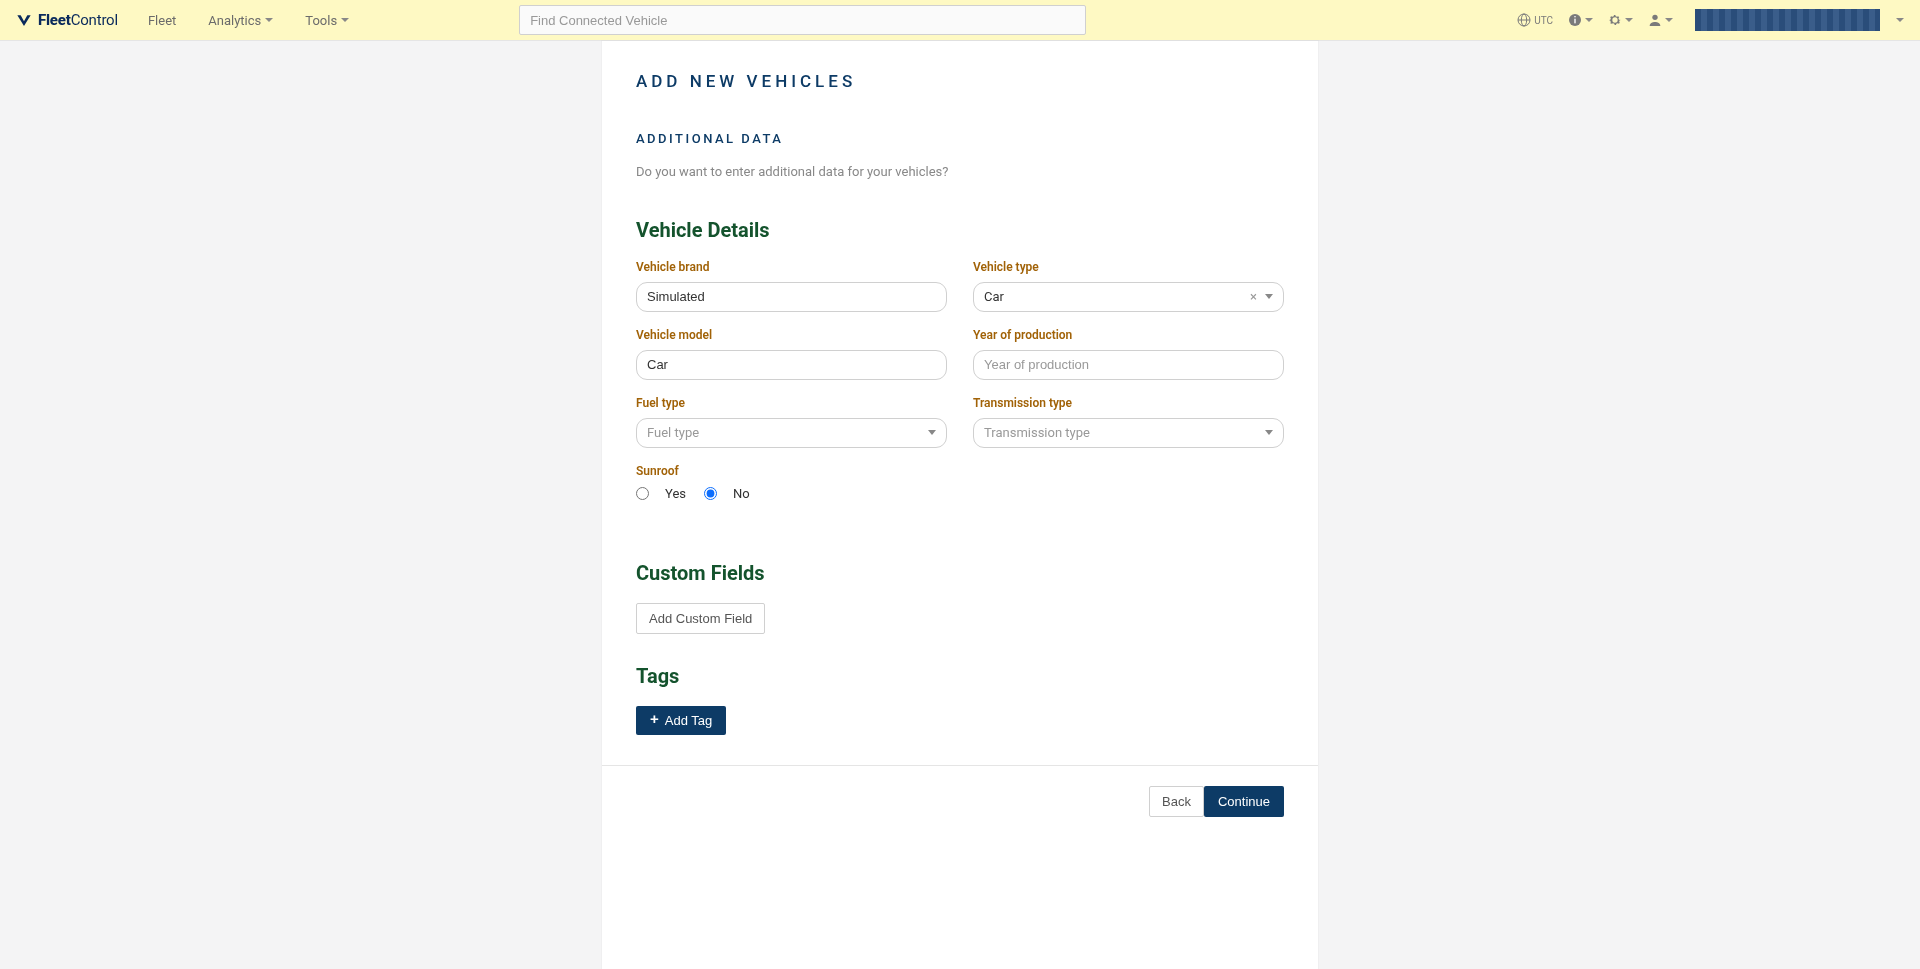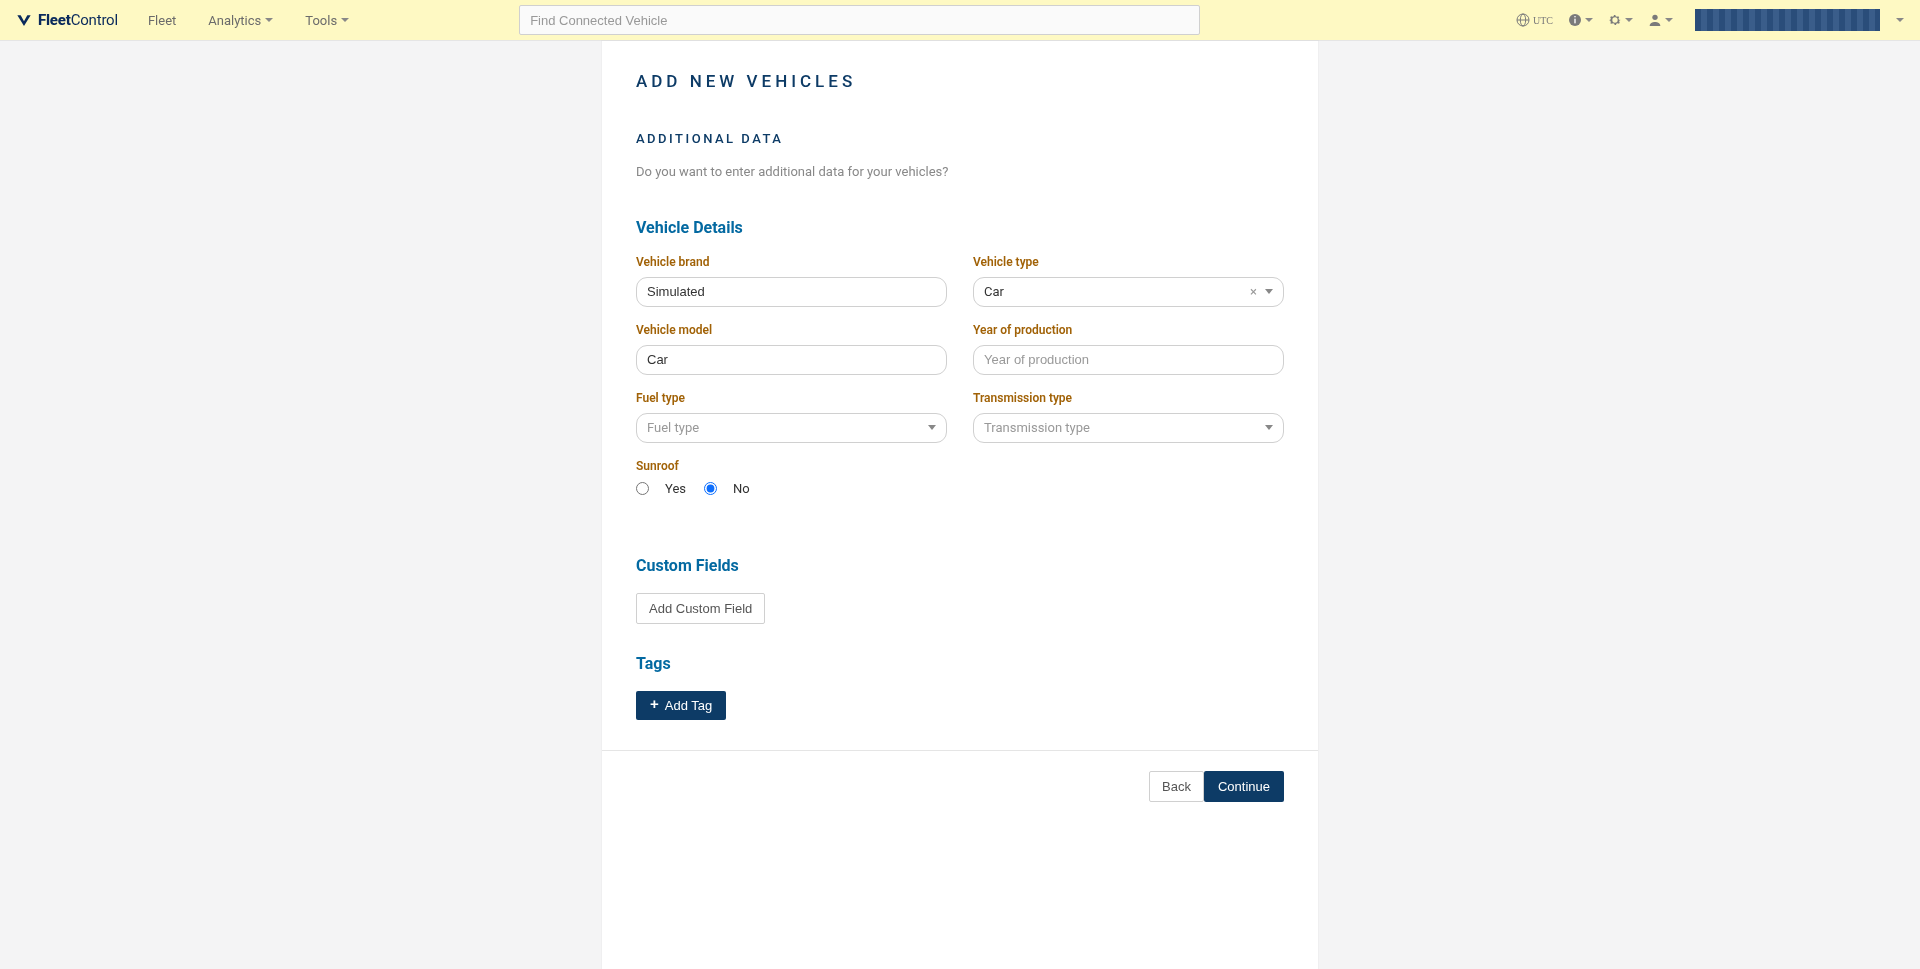--- a/index.html
+++ b/index.html
@@ -45,21 +45,21 @@
 }
 .caret {
   width: 0; height: 0;
   border-left: 4px solid transparent;
   border-right: 4px solid transparent;
   border-top: 4px solid #888;
 }
 .search-wrap {
   flex: 0 0 auto;
   margin-left: 150px;
-  width: 681px;
+  width: 567px;
 }
 .search-input {
   width: 100%;
   height: 30px;
   border: 1px solid #d0d0d0;
   border-radius: 2px;
   padding: 0 10px;
   font-size: 13px;
   color: #333;
   background: #fafafa;
@@ -67,21 +67,20 @@
 .search-input::placeholder { color: #999; }
 .topbar-spacer { flex: 1; }
 .topbar-right { display: flex; align-items: center; gap: 14px; }
 .tb-icon {
   color: #7a7a7a;
   display: flex;
   align-items: center;
   gap: 2px;
   cursor: pointer;
   font-size: 12px;
-  font-family: Liberation Serif, serif;
 }
 .tb-icon svg { width: 16px; height: 16px; fill: #7a7a7a; }
 .tb-user-block {
   width: 185px;
   height: 22px;
   background: linear-gradient(90deg, #2a4d7a 0, #2a4d7a 6px, #3a5d8a 6px, #3a5d8a 12px);
   background-size: 12px 100%;
   margin-left: 8px;
   position: relative;
 }
@@ -110,23 +109,23 @@
   font-weight: 500;
   margin-bottom: 16px;
 }
 .desc {
   color: #888;
   font-size: 13px;
   line-height: 1.5;
   margin-bottom: 36px;
 }
 .subheading {
-  font-size: 16px;
+  font-size: 20px;
   font-weight: 700;
-  color: #0369a1;
+  color: #14532d;
   margin-bottom: 18px;
 }
 .form-grid {
   display: grid;
   grid-template-columns: 1fr 1fr;
   gap: 16px 26px;
   margin-bottom: 12px;
 }
 .form-field { display: flex; flex-direction: column; gap: 8px; }
 .form-label { font-size: 12px; font-weight: 600; color: #a16207; }

